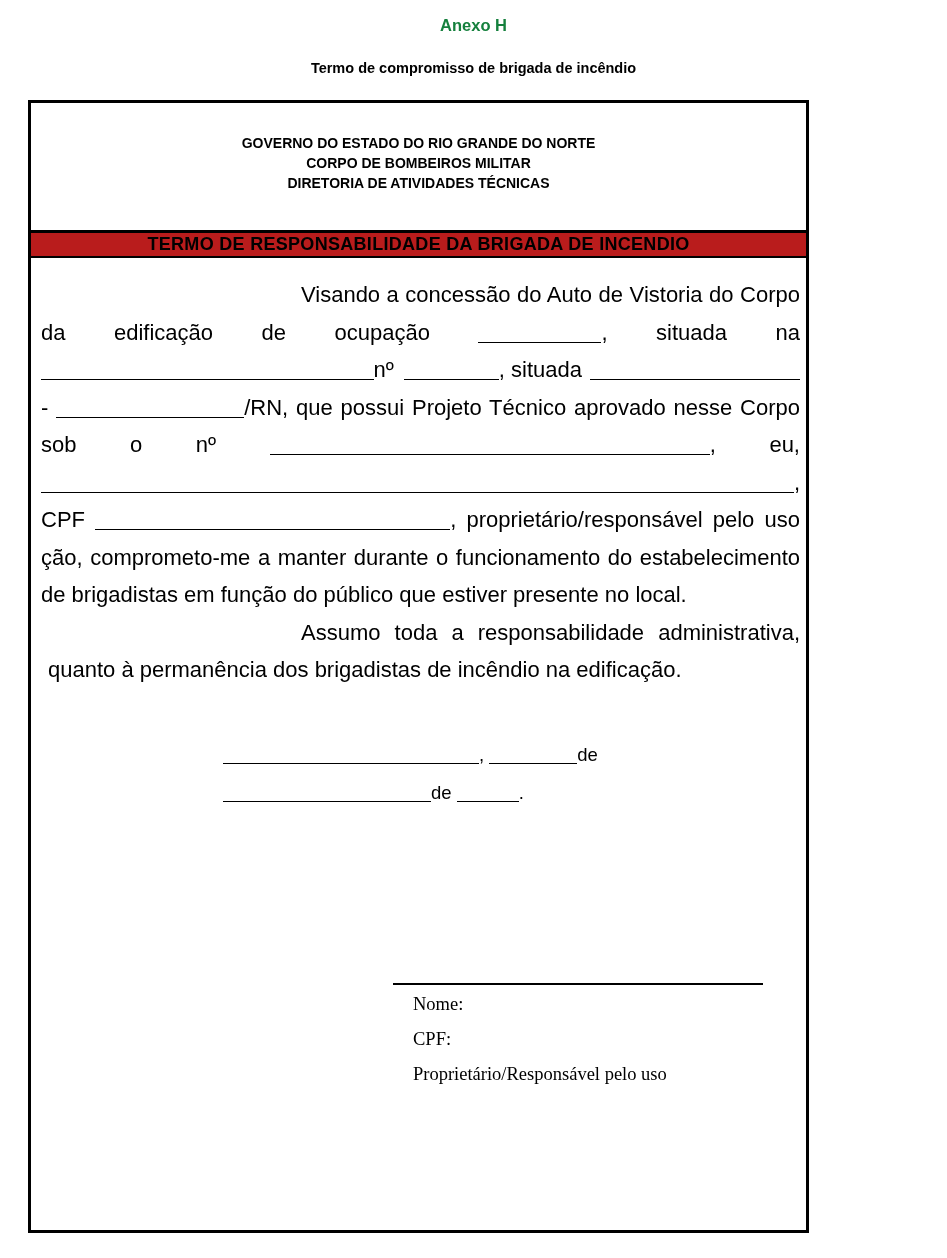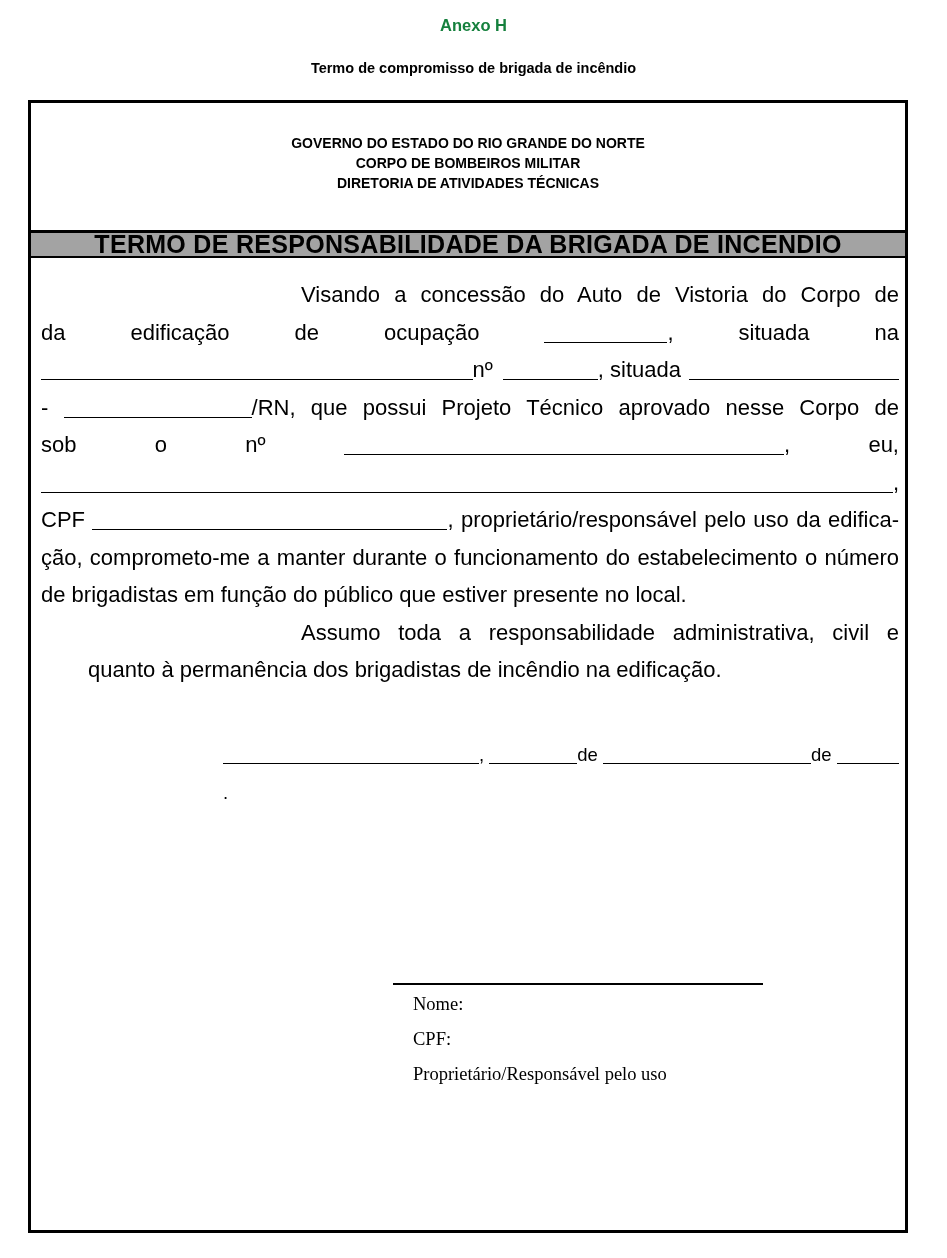--- a/index.html
+++ b/index.html
@@ -10,38 +10,38 @@
   }
   .annex {
     position:absolute; top:16px; left:0; width:100%;
     text-align:center; font-weight:bold; font-size:16.5px; color:#15803d;
   }
   .subtitle {
     position:absolute; top:60px; left:0; width:100%;
     text-align:center; font-weight:bold; font-size:14.5px; color:#000;
   }
   .doc-box {
-    position:absolute; left:28px; top:100px; width:880px; height:1133px;
+    position:absolute; left:28px; top:100px; width:781px; height:1133px;
     border:3px solid #000; box-sizing:border-box; background:#fff;
   }
   .org-header {
     margin-top:30px; text-align:center; font-weight:bold;
     font-size:14px; line-height:20px;
   }
   .banner {
-    margin-top:37px; background:#a3a3a3;
+    margin-top:37px; background:#b91c1c;
     border-top:3px solid #000; border-bottom:2px solid #000;
-    text-align:center; font-weight:bold; font-size:25px;
+    text-align:center; font-weight:bold; font-size:18px;
     line-height:23px; letter-spacing:0.3px;
   }
   .body-text { margin:18px 6px 0 10px; }
   .ln { height:37.5px; line-height:37.5px; font-size:22px; overflow:hidden; }
   .just { text-align:justify; text-align-last:justify; }
   .flexln { display:flex; align-items:baseline; }
-  .left11 { padding-left:7px;margin-left:40px; }
+  .left11 { padding-left:7px; }
   .indent { display:inline-block; width:260px; }
   .blank {
     display:inline-block; border-bottom:1.6px solid #000;
     height:14px; position:relative; top:3px;
   }
   .grow { flex:1 1 auto; }
   .w62 { width:62px; }  .w88 { width:88px; }  .w95 { width:95px; }
   .w123 { width:123px; } .w188 { width:188px; } .w208 { width:208px; }
   .w210 { width:210px; margin-left:8px; } .w256 { width:256px; }
   .w355 { width:355px; } .w440 { width:440px; }

